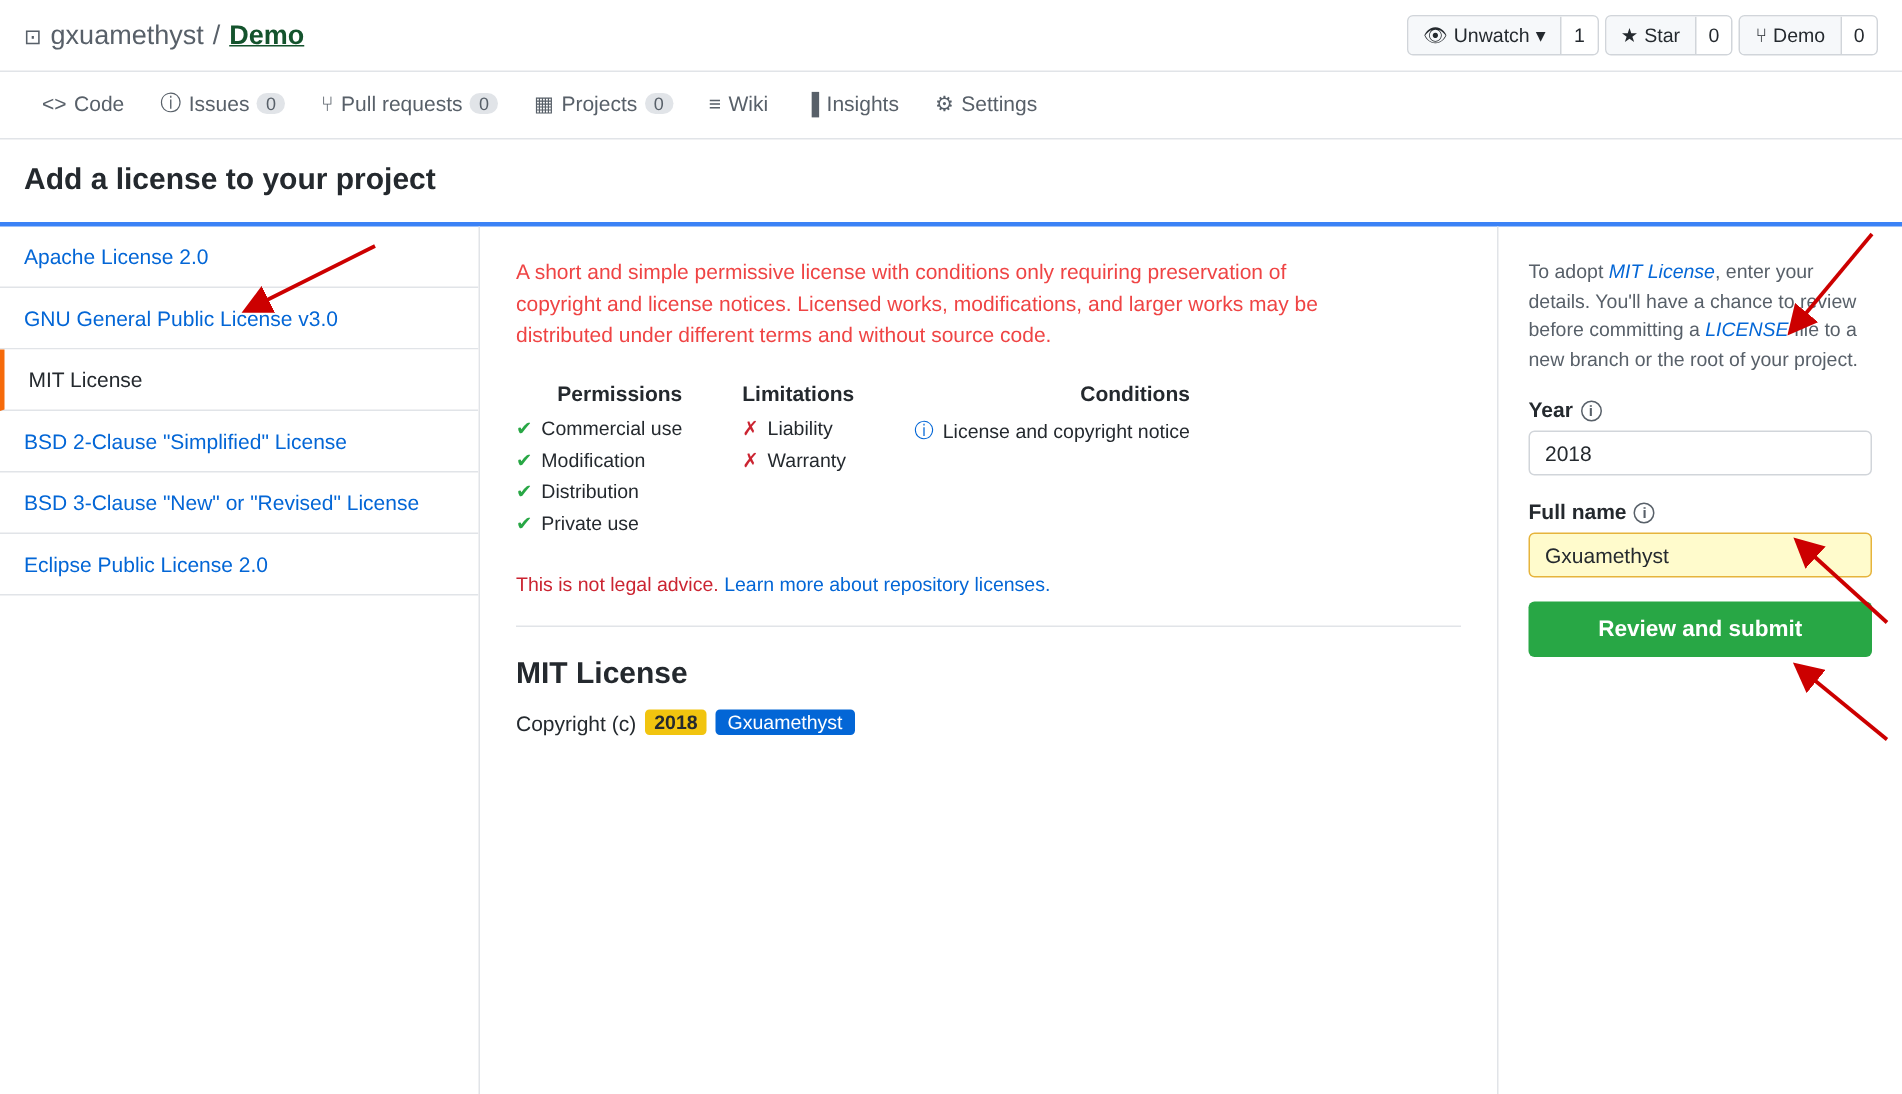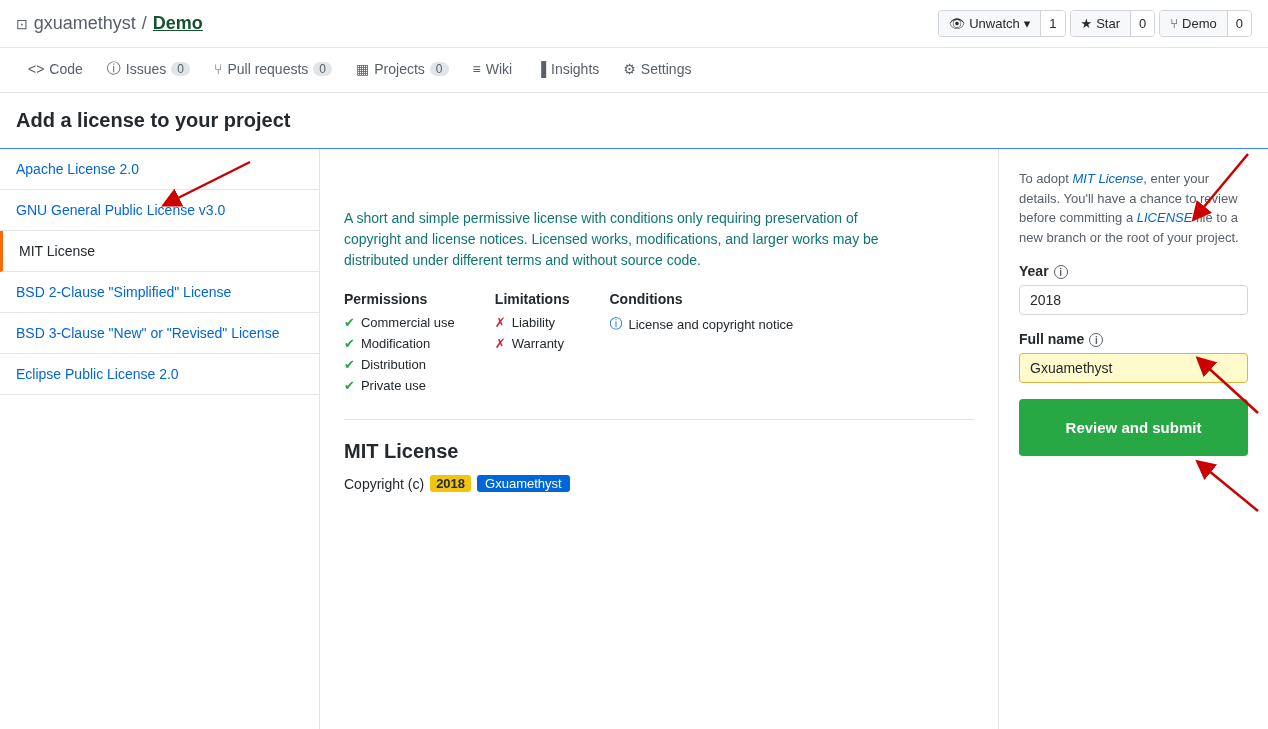--- a/index.html
+++ b/index.html
@@ -19,36 +19,36 @@
     .btn-group { display: flex; align-items: center; border: 1px solid #d1d5da; border-radius: 4px; overflow: hidden; }
     .btn-group .btn { padding: 5px 10px; background: #f6f8fa; border: none; cursor: pointer; font-size: 13px; color: #24292e; display: flex; align-items: center; gap: 4px; }
     .btn-group .count { padding: 5px 8px; background: #fff; border-left: 1px solid #d1d5da; font-size: 13px; color: #24292e; }
 
     
     .nav-tabs { display: flex; padding: 0 16px; border-bottom: 1px solid #e1e4e8; background: #fff; }
     .nav-tab { display: flex; align-items: center; gap: 5px; padding: 12px 12px; font-size: 14px; color: #586069; cursor: pointer; border-bottom: 2px solid transparent; text-decoration: none; }
     .nav-tab .badge { background: #e1e4e8; color: #586069; border-radius: 20px; padding: 0 6px; font-size: 12px; }
 
     
-    .page-header { padding: 16px; border-bottom: 1px solid #3b82f6; font-size: 20px; font-weight: 600; }
+    .page-header { padding: 16px; border-bottom: 3px solid #3b82f6; font-size: 20px; font-weight: 600; }
 
     .content-area { display: flex; height: calc(100vh - 110px); }
 
     
     .sidebar { width: 320px; border-right: 1px solid #e1e4e8; overflow-y: auto; flex-shrink: 0; }
     .license-item { padding: 12px 16px; border-bottom: 1px solid #e1e4e8; cursor: pointer; }
     .license-item a { color: #0366d6; text-decoration: none; font-size: 14px; }
     .license-item.active { border-left: 3px solid #f66a0a; background: #fff; }
     .license-item.active .link-text { color: #24292e; }
 
     
     .main-content { flex: 1; overflow-y: auto; padding: 20px 24px; position: relative; }
-    .license-description { font-size: 14px; color: #0f766e; line-height: 1.5; margin-bottom: 20px; max-width: 560px; margin-top: 39px; }
-
-    .permissions-grid { display: flex; gap: 40px; margin-bottom: 20px; }
+    .license-description { font-size: 14px; color: #ef4444; line-height: 1.5; margin-bottom: 20px; max-width: 560px; }
+
+    .permissions-grid { display: flex; gap: 40px; margin-bottom: 20px; text-align: right; }
     .perm-col h4 { font-size: 14px; font-weight: 600; margin-bottom: 8px; color: #24292e; }
     .perm-item { display: flex; align-items: center; gap: 6px; font-size: 13px; margin-bottom: 6px; color: #24292e; }
     .perm-item .check { color: #28a745; }
     .perm-item .cross { color: #cb2431; }
     .perm-item .info { color: #0366d6; }
 
     .legal-notice { font-size: 13px; color: #cb2431; margin-bottom: 20px; }
     .legal-notice a { color: #0366d6; }
 
     .divider { border: none; border-top: 1px solid #e1e4e8; margin: 20px 0; }
@@ -61,21 +61,21 @@
 
     
     .right-panel { width: 270px; padding: 20px; border-left: 1px solid #e1e4e8; flex-shrink: 0; }
     .panel-description { font-size: 13px; color: #586069; line-height: 1.5; margin-bottom: 16px; }
     .panel-description a { color: #0366d6; font-style: italic; }
     .form-group { margin-bottom: 16px; }
     .form-label { display: flex; align-items: flex-end; gap: 5px; font-size: 14px; font-weight: 600; margin-bottom: 6px; }
     .form-label .info-icon { color: #586069; font-size: 12px; border: 1px solid #586069; border-radius: 50%; width: 14px; height: 14px; display: inline-flex; align-items: center; justify-content: center; font-size: 10px; cursor: help; }
     .form-input { width: 100%; padding: 6px 10px; border: 1px solid #d1d5da; border-radius: 4px; font-size: 14px; color: #24292e; }
     .form-input.highlighted { background: #fffbcc; border-color: #e6b43c; }
-    .submit-btn { width: 100%; padding: 20px; background: #28a745; color: #fff; border: none; border-radius: 4px; font-size: 15px; font-weight: 600; cursor: pointer; }
+    .submit-btn { width: 100%; padding: 10px; background: #28a745; color: #fff; border: none; border-radius: 4px; font-size: 15px; font-weight: 600; cursor: pointer; }
   </style>
 </head>
 <body>
 
 <div class="top-bar">
   <div class="repo-title">
     <span class="icon">⊡</span>
     <span class="repo-owner">gxuamethyst</span>
     <span class="repo-slash">/</span>
     <span class="repo-name">Demo</span>
@@ -215,20 +215,24 @@
       </div>
       <div class="perm-col">
         <h4>Conditions</h4>
         <div class="perm-item">
           <span class="info">ⓘ</span>
           <span>License and copyright notice</span>
         </div>
       </div>
     </div>
 
+    <p class="legal-notice">
+      <span>This is not legal advice.</span>
+      <a>Learn more about repository licenses.</a>
+    </p>
 
     <hr class="divider">
 
     <h2 class="license-text-title">MIT License</h2>
 
     <div class="copyright-line">
       <span>Copyright (c)</span>
       <span class="year-badge">2018</span>
       <span class="name-badge">Gxuamethyst</span>
     </div>

